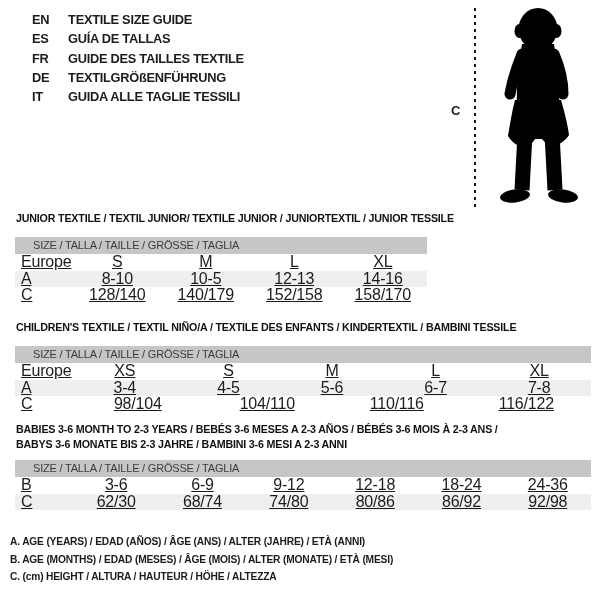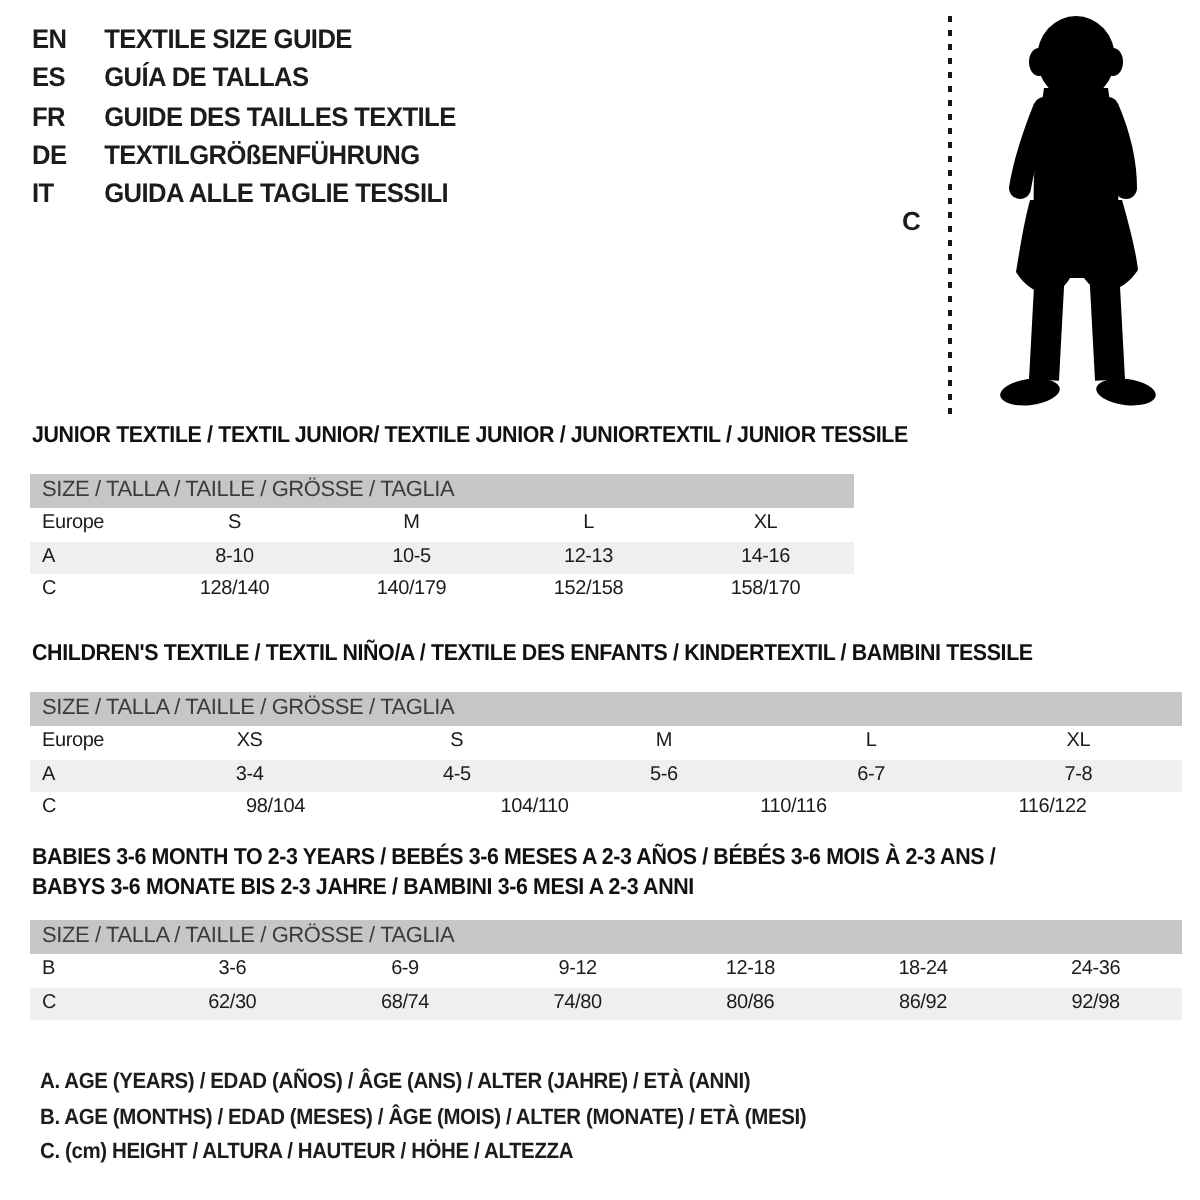--- a/index.html
+++ b/index.html
@@ -1,41 +1,41 @@
 <!DOCTYPE html>
 <html><head>
 <meta charset="utf-8">
 <style>
   html,body{margin:0;padding:0;background:#fff;}
   #canvas{
     position:relative;width:600px;height:600px;background:#fff;overflow:hidden;
     font-family:"Liberation Sans", sans-serif;color:#1c1c1c;
   }
   
-  #lang-list{position:absolute;left:16px;top:10px;}
+  #lang-list{position:absolute;left:32px;top:10px;}
   .lang-row{display:flex;line-height:19.3px;font-size:13.5px;font-weight:bold;
             letter-spacing:-0.3px;transform:scaleX(.95);transform-origin:left top;white-space:nowrap;}
   .lang-code{width:38px;}
   
   #measure-line{position:absolute;left:474px;top:8px;width:2px;height:201px;
     background:repeating-linear-gradient(to bottom,#151515 0 3px,transparent 3px 7px);}
   #figure-label{position:absolute;left:451px;top:103px;font-size:13px;font-weight:bold;}
   #baby-svg{position:absolute;left:486px;top:4px;}
   
   .tbl-title{position:absolute;left:16px;font-weight:bold;font-size:11.5px;line-height:14.6px;
              color:#111;letter-spacing:-0.2px;transform:scaleX(.93);transform-origin:left top;white-space:nowrap;}
   .size-table{position:absolute;left:15px;}
-  .size-bar{height:17px;line-height:17px;background:var(--bar-bg,#c6c6c6);padding-left:6px;
+  .size-bar{height:17px;line-height:17px;background:var(--bar-bg,#c6c6c6);padding-left:18px;
             font-size:11px;color:#3b3b3b;letter-spacing:-0.2px;}
-  .t-row{display:flex;height:16.5px;line-height:16.5px;font-size:10px;letter-spacing:-0.2px;color:#1c1c1c;}
+  .t-row{display:flex;height:16.5px;line-height:16.5px;font-size:16px;letter-spacing:-0.2px;color:#1c1c1c;text-decoration:underline;}
   .t-row.shaded{background:var(--row-alt-bg,#efefef);}
   .t-label{width:58px;padding-left:6px;box-sizing:border-box;}
   .t-cell{flex:1;text-align:center;}
   
-  #notes{position:absolute;left:20px;top:533px;}
+  #notes{position:absolute;left:10px;top:533px;}
   .note-line{font-weight:bold;font-size:11px;line-height:17.6px;letter-spacing:-0.2px;
              transform:scaleX(.93);transform-origin:left top;white-space:nowrap;}
 </style>
 </head>
 <body>
 
 <div id="canvas" style="--bar-bg: #c6c6c6; --row-alt-bg: #efefef;">
 
   <div id="lang-list">
       <div class="lang-row">

